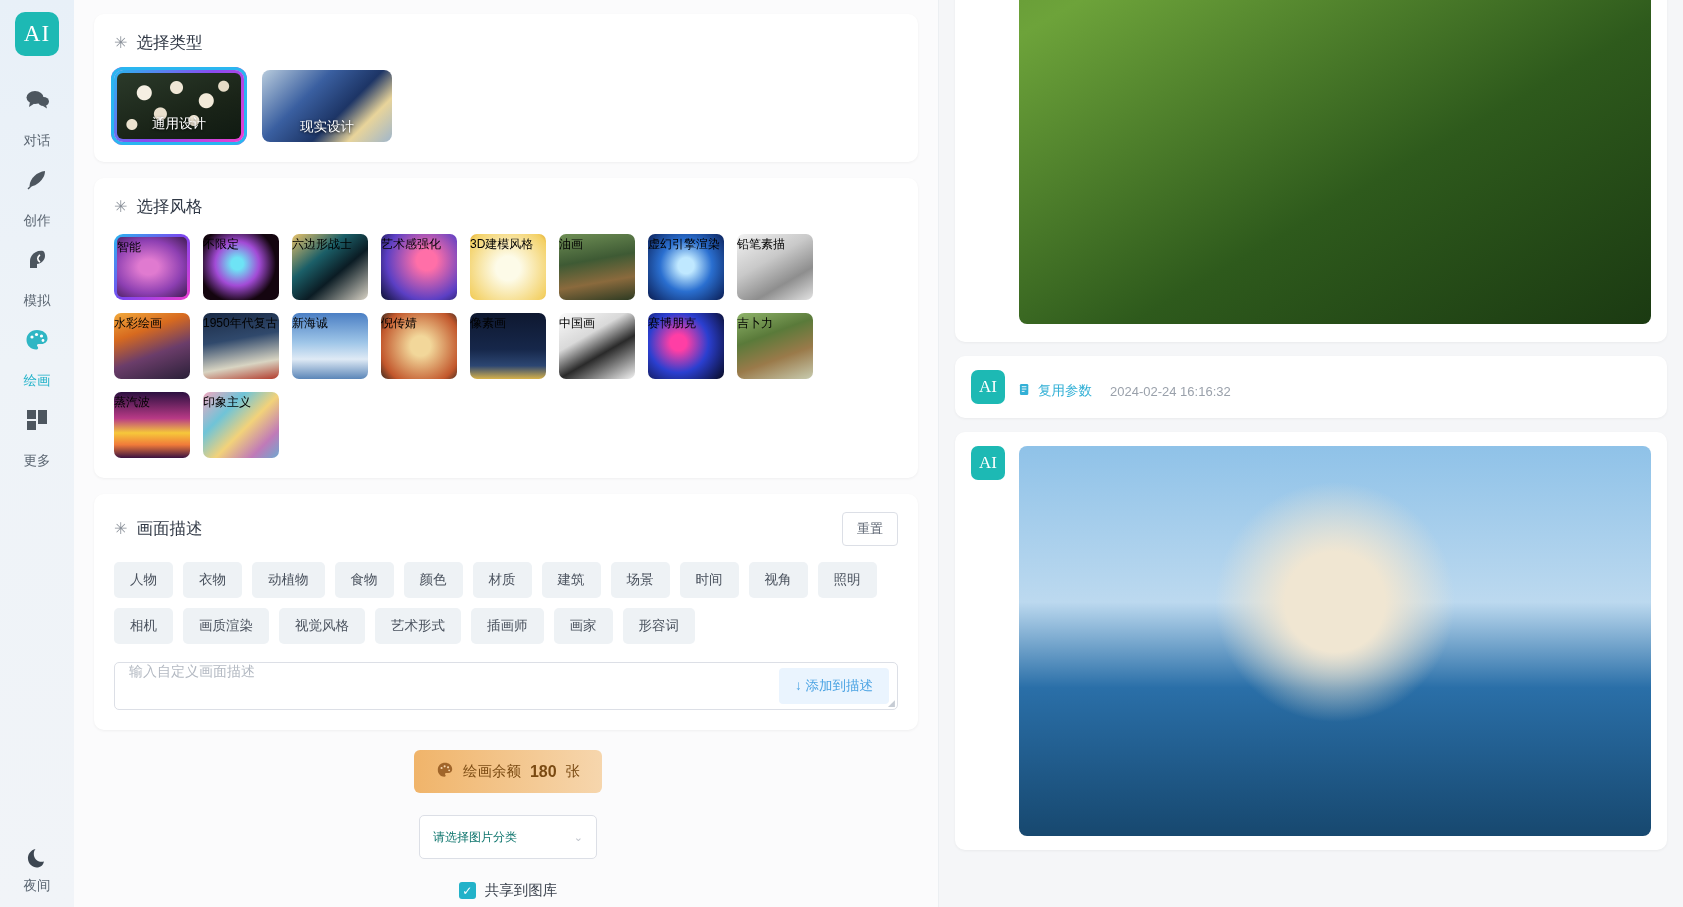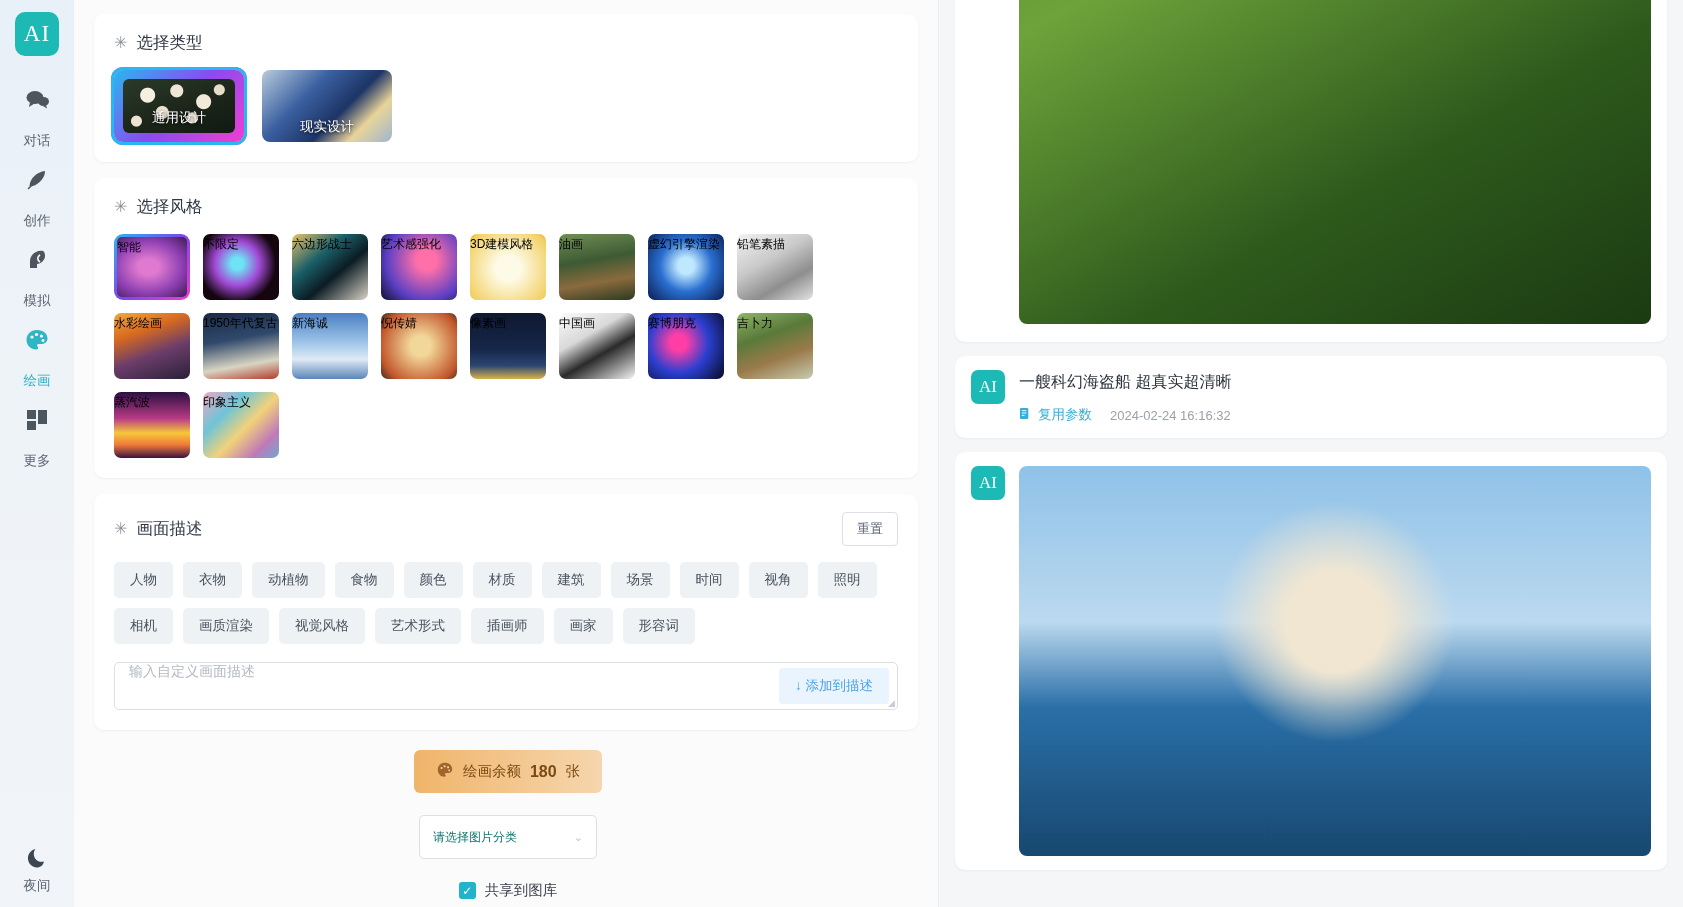--- a/index.html
+++ b/index.html
@@ -63,21 +63,21 @@
   .tile .tile-label {
     position: absolute; left: 0; right: 0; bottom: 6px; text-align: center;
     color: #fff; font-size: 13.5px; text-shadow: 0 1px 3px rgba(0,0,0,.85);
     white-space: nowrap; overflow: hidden;
   }
   .tile.selected {
     outline: 3px solid transparent;
     border-radius: 9px;
     box-shadow: 0 0 0 3px #2ab6f0, 0 0 0 3px #ef3fd0;
     background-image: linear-gradient(135deg,#2ab6f0,#8a4bf0,#ef3fd0);
-    padding: 9px;
+    padding: 3px;
   }
   .tile.selected .tile-inner { border-radius: 6px; overflow: hidden; width: 100%; height: 100%; position: relative; }
   .tile-inner { width: 100%; height: 100%; position: relative; }
 
   
   .style-grid { display: flex; flex-wrap: wrap; gap: 13px; }
   .stile {
     position: relative; width: 76px; height: 66px; border-radius: 7px;
     overflow: hidden; cursor: pointer; flex: 0 0 auto;
   }
@@ -437,21 +437,20 @@
       <div class="img-row">
         <div style="width:34px;flex:0 0 34px"></div>
         <div class="gen-img g-squirrel" style="height:640px"></div>
       </div>
     </div>
 
     <div class="msg-card">
       <div class="msg-head">
         <div class="ai-badge">AI</div>
         <div class="msg-body">
-          <div class="msg-text">一艘科幻海盗船 超真实超清晰</div>
           <div class="msg-meta">
             <span class="reuse">
               <span>
                 <svg viewBox="0 0 14 14" width="13" height="13">
                     <rect x="1" y="1" width="9" height="12" rx="1.5" fill="#33b0d6"></rect>
                     <rect x="3" y="3.5" width="5" height="1" fill="#fff"></rect>
                     <rect x="3" y="6" width="5" height="1" fill="#fff"></rect>
                     <rect x="3" y="8.5" width="3" height="1" fill="#fff"></rect>
                   </svg>
               </span>

